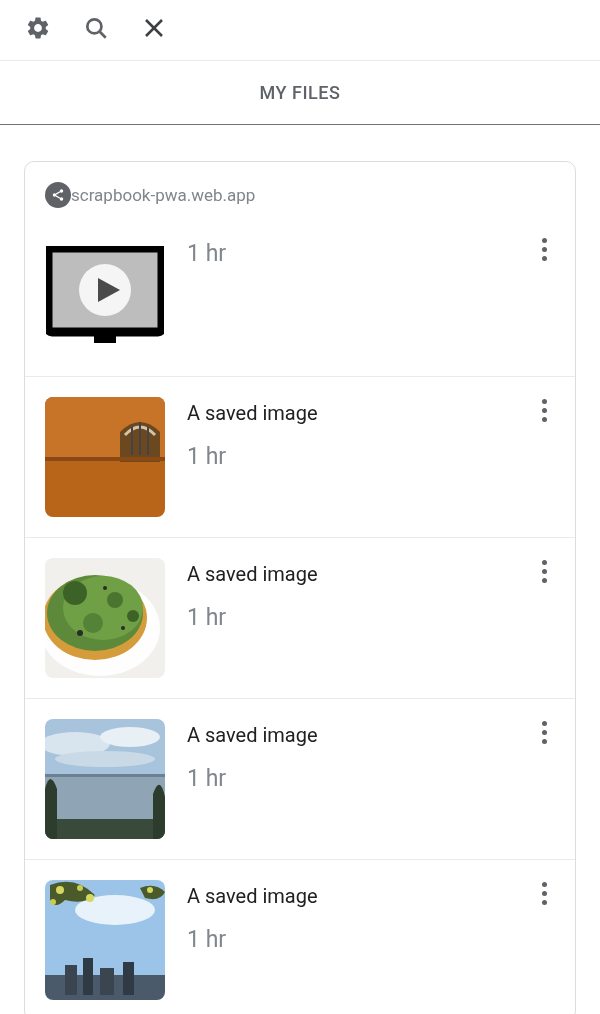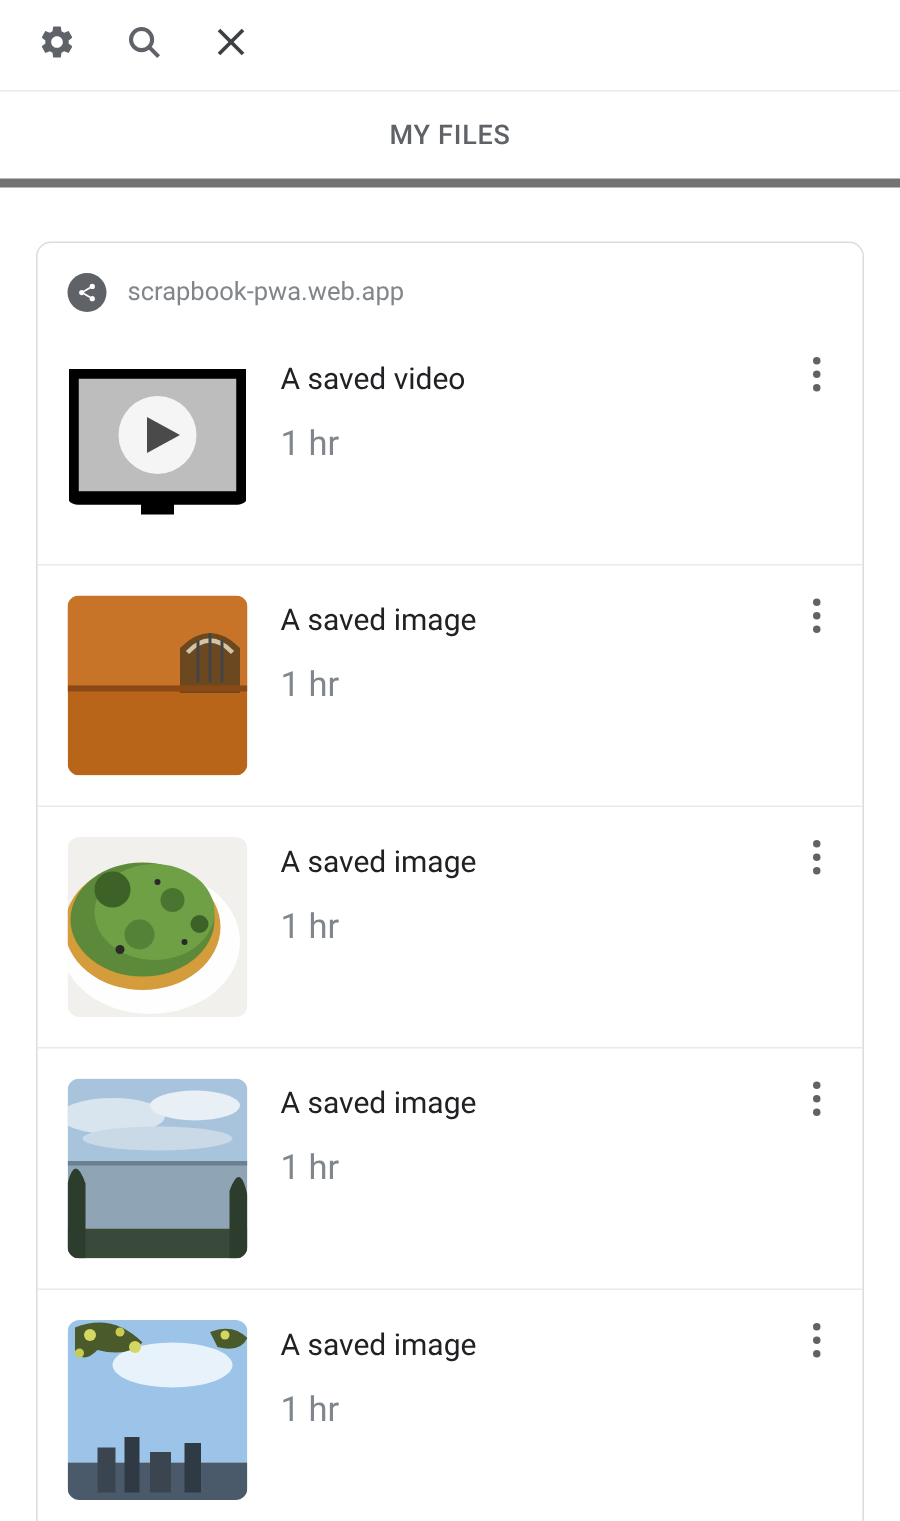--- a/index.html
+++ b/index.html
@@ -32,21 +32,21 @@
       width: 28px;
       height: 28px;
       display: flex;
       align-items: center;
       justify-content: center;
       cursor: pointer;
       color: #3c4043;
     }
     .tabs {
       display: flex;
-      border-bottom: 6px solid #737373;
+      border-bottom: 1px solid #737373;
       height: 64px;
     }
     .tab {
       flex: 1;
       display: flex;
       align-items: center;
       justify-content: center;
       font-size: 18px;
       font-weight: 500;
       letter-spacing: 0.5px;
@@ -69,21 +69,20 @@
       padding: 36px 24px 0;
     }
     .card {
       border: 1px solid #dadce0;
       border-radius: 10px;
       overflow: hidden;
     }
     .source {
       display: flex;
       align-items: center;
-      gap: 14px;
       padding: 20px 20px 8px;
     }
     .source-icon {
       width: 26px;
       height: 26px;
       border-radius: 50%;
       background: #5f6368;
       display: flex;
       align-items: center;
       justify-content: center;
@@ -194,21 +193,20 @@
     <div class="item">
       <div class="thumb thumb-video">
         <svg class="thumb-svg" width="118" height="100" viewBox="0 0 118 100">
           <rect x="2" y="2" width="114" height="84" rx="4" fill="#bdbdbd" stroke="#000" stroke-width="9"></rect>
           <rect x="48" y="86" width="22" height="11" fill="#000"></rect>
           <circle cx="59" cy="44" r="26" fill="#f5f5f5"></circle>
           <path d="M52 32 L74 44 L52 56 Z" fill="#4a4a4a"></path>
         </svg>
       </div>
       <div class="info">
-        <div class="item-title">A saved video</div>
         <div class="item-time">1 hr</div>
       </div>
       <div class="more">
         <div class="more-dots">
             <span></span>
             <span></span>
             <span></span>
           </div>
       </div>
     </div>

